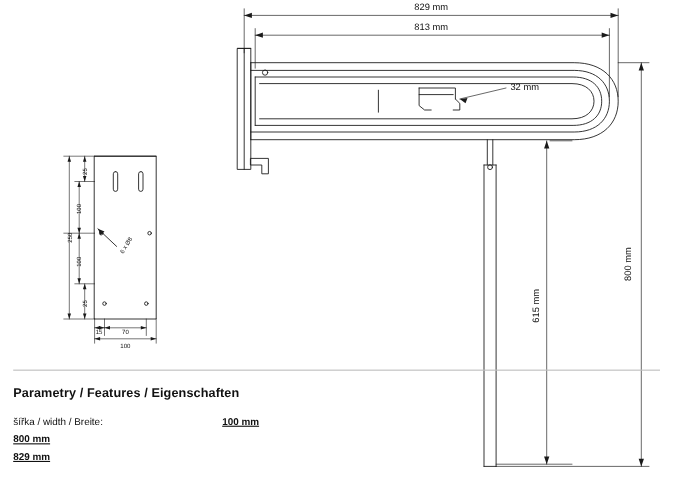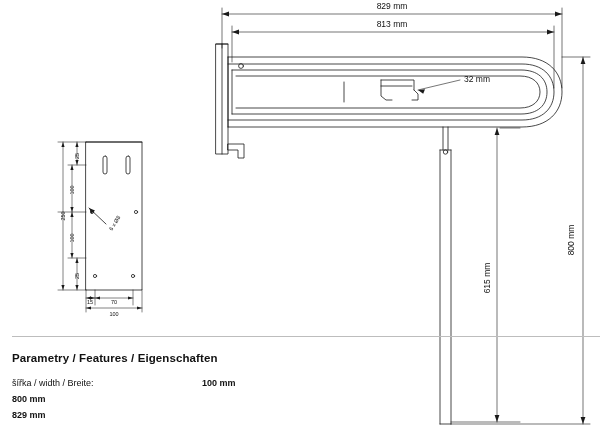--- a/index.html
+++ b/index.html
@@ -57,20 +57,21 @@
     color: #111111;
     margin-bottom: 6px;
   }
   .param-label {
     width: 190px;
     flex: 0 0 190px;
   }
   .param-value {
     flex: 0 0 auto;
     font-weight: bold;
+    text-decoration: underline;
   }
   .hr-line {
     position: absolute;
     left: 12px;
     top: 336px;
     width: 588px;
     height: 1px;
     background: #bdbdbd;
   }
 </style>

